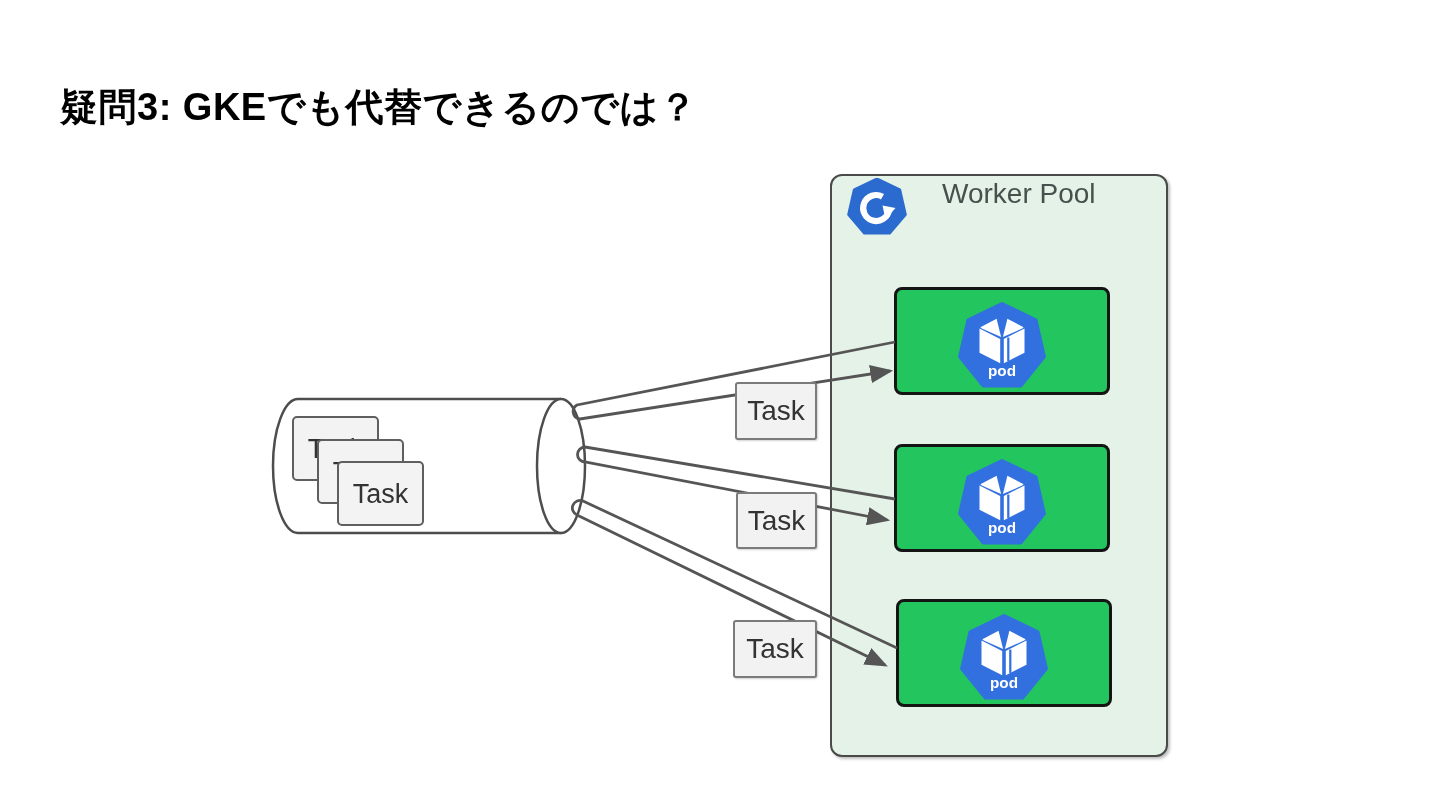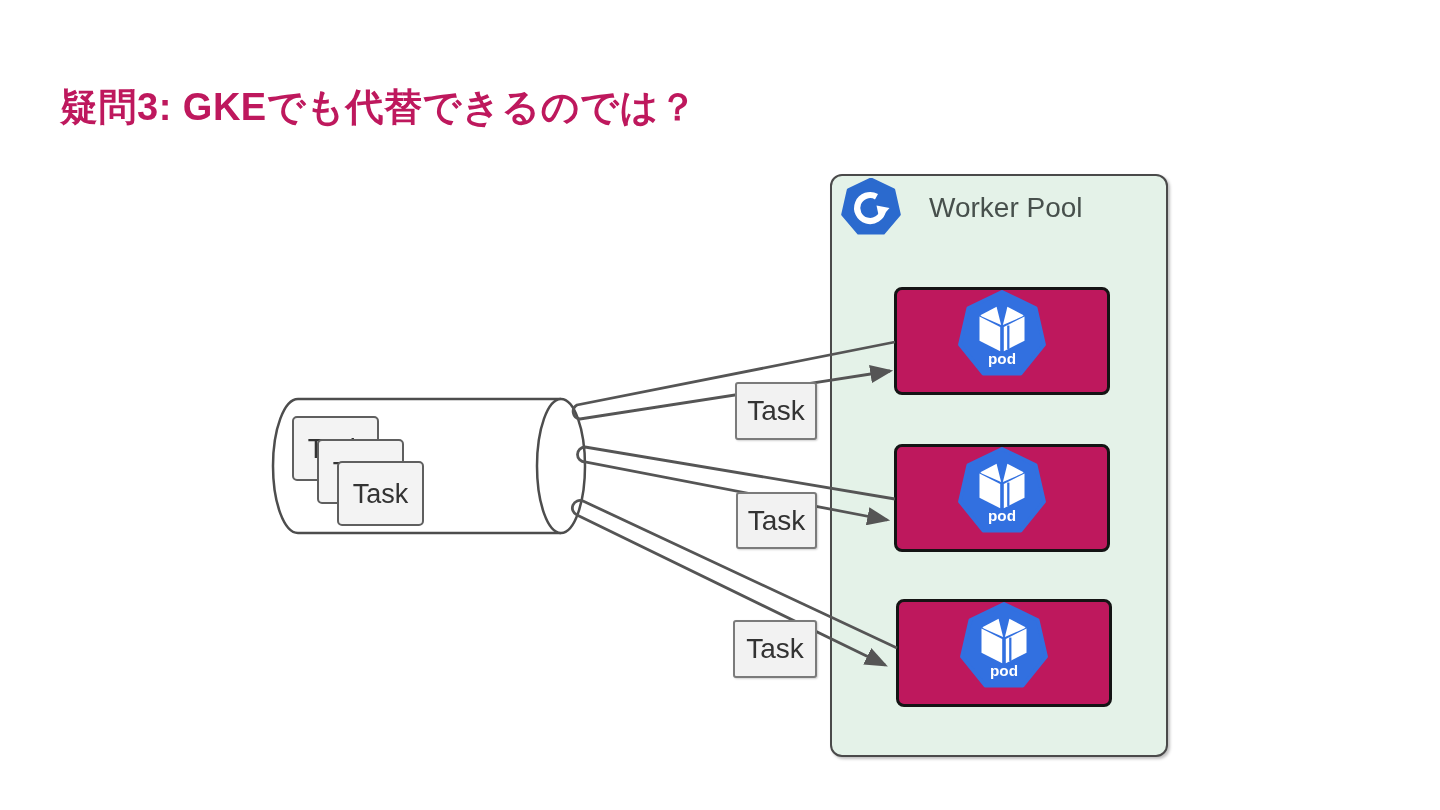--- a/index.html
+++ b/index.html
@@ -15,56 +15,56 @@
     background: #ffffff;
   }
 
   
   .slide-title {
     position: absolute;
     left: 60px; top: 82px;
     margin: 0;
     font-size: 38px;
     font-weight: 900;
-    color: #be185d;
+    color: #000000;
     letter-spacing: 0.5px;
     white-space: nowrap;
   }
 
   
   .worker-pool {
     position: absolute;
     left: 830px; top: 174px;
     width: 334px; height: 579px;
     background: #e4f2e8;
     border: 2px solid #4a4a4a;
     border-radius: 12px;
     box-shadow: 2px 2px 3px rgba(0,0,0,0.25);
   }
   .wp-header {
     position: absolute;
-    left: 8px; top: 2px;
+    left: 14px; top: 2px;
     display: flex;
-    align-items: center;
-    gap: 27px;
+    align-items: flex-start;
+    gap: 34px;
   }
   .wp-title {
     font-size: 28px;
     font-weight: 500;
     color: #47504c;
     white-space: nowrap;
   }
   .pod-card {
     position: absolute;
     width: 210px; height: 102px;
-    background: #be185d;
+    background: #22c55e;
     border: 3px solid #141414;
     border-radius: 8px;
     display: flex;
-    align-items: flex-start;
+    align-items: flex-end;
     justify-content: center;
   }
   .pod-1 { left: 62px; top: 111px; }
   .pod-2 { left: 62px; top: 268px; }
   .pod-3 { left: 64px; top: 423px; }
 
   
   .flow-svg {
     position: absolute;
     left: 0; top: 0;

